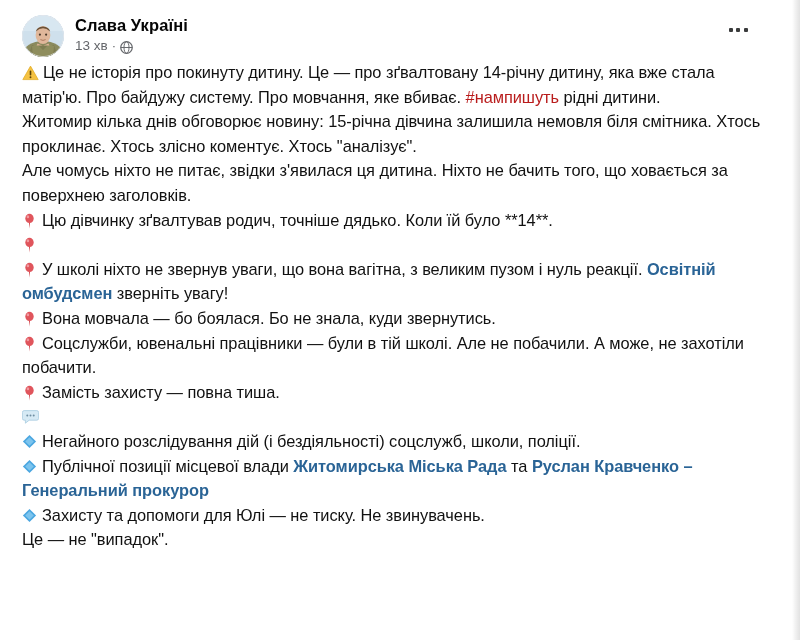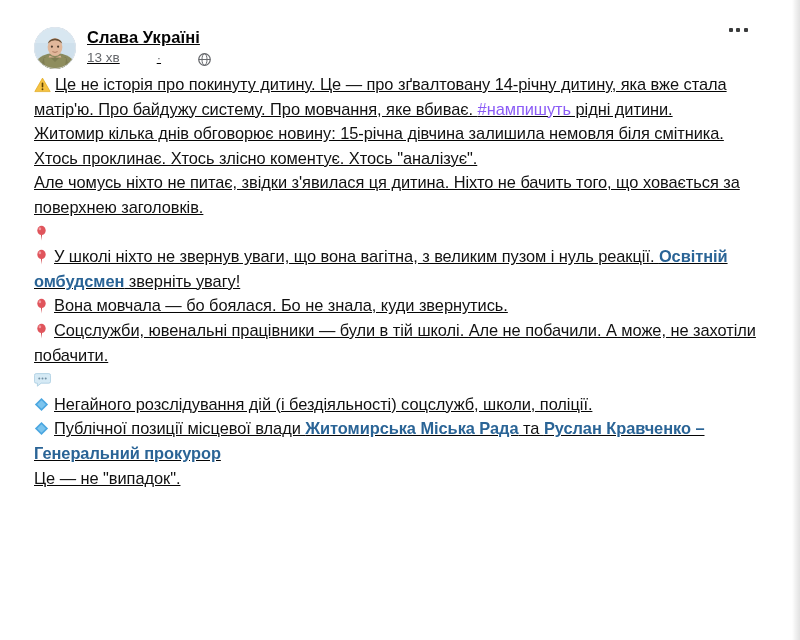--- a/index.html
+++ b/index.html
@@ -14,22 +14,21 @@
     color: #050505;
     overflow: hidden;
   }
 
   .post {
     position: relative;
     width: 800px;
     height: 640px;
     background: #ffffff;
     box-sizing: border-box;
-    padding: 16px;
-    text-decoration: underline;
+    padding: 4px;
   }
 
   
   .page-rail {
     position: absolute;
     top: 0;
     right: 0;
     width: 8px;
     height: 640px;
     background: linear-gradient(to right, #ffffff 0%, #f1f1f1 45%, #e2e2e2 100%);
@@ -72,21 +71,20 @@
     letter-spacing: 0.1px;
   }
 
   .meta-row {
     display: flex;
     align-items: center;
     margin-top: 3px;
     font-size: 13.5px;
     color: #65676b;
     line-height: 16px;
-    gap: 33px;
   }
   .meta-time { color: #65676b; }
   .meta-dot {
     margin: 0 4px;
     color: #65676b;
     font-size: 13px;
   }
   .globe-icon {
     display: inline-flex;
     width: 13px;
@@ -129,21 +127,21 @@
   .para {
     margin: 0;
     padding: 0;
   }
 
   .link {
     color: #2a6496;
     font-weight: bold;
   }
   .hashtag {
-    color: #8b5cf6;
+    color: #b91c1c;
     font-weight: normal;
     text-align: right;
   }
 
   .emo {
     display: inline-block;
     width: 17px;
     height: 17px;
     vertical-align: -3px;
     margin-right: 4px;
@@ -230,20 +228,29 @@
           <rect x="7.7" y="5.6" width="1.6" height="5" rx="0.8" fill="#5c4306"></rect>
           <circle cx="8.5" cy="12.3" r="0.95" fill="#5c4306"></circle>
         </svg>
       </span><span>Це не історія про покинуту дитину. Це — про зґвалтовану 14-річну дитину, яка вже стала матір'ю. Про байдужу систему. Про мовчання, яке вбиває. </span><span class="hashtag">#нампишуть</span><span> рідні дитини.</span>
     </p>
 
     <p class="para">Житомир кілька днів обговорює новину: 15-річна дівчина залишила немовля біля смітника. Хтось проклинає. Хтось злісно коментує. Хтось "аналізує".</p>
 
     <p class="para">Але чомусь ніхто не питає, звідки з'явилася ця дитина. Ніхто не бачить того, що ховається за поверхнею заголовків.</p>
 
+    <p class="para">
+      <span class="emo emo-pin">
+        <svg viewBox="0 0 15 16" xmlns="http://www.w3.org/2000/svg">
+          <path d="M7.5 15.6 L6.9 9.3 L8.1 9.3 Z" fill="#d0454c"></path>
+          <ellipse cx="7.5" cy="5.4" rx="4.2" ry="4.6" fill="#e0555c"></ellipse>
+          <ellipse cx="5.9" cy="3.7" rx="1.3" ry="1.5" fill="#f09aa0"></ellipse>
+        </svg>
+      </span><span>Цю дівчинку зґвалтував родич, точніше дядько. Коли їй було **14**.</span>
+    </p>
 
     <p class="para">
       <span class="emo emo-pin">
         <svg viewBox="0 0 15 16" xmlns="http://www.w3.org/2000/svg">
           <path d="M7.5 15.6 L6.9 9.3 L8.1 9.3 Z" fill="#d0454c"></path>
           <ellipse cx="7.5" cy="5.4" rx="4.2" ry="4.6" fill="#e0555c"></ellipse>
           <ellipse cx="5.9" cy="3.7" rx="1.3" ry="1.5" fill="#f09aa0"></ellipse>
         </svg>
       </span>
     </p>
@@ -271,20 +278,29 @@
     <p class="para">
       <span class="emo emo-pin">
         <svg viewBox="0 0 15 16" xmlns="http://www.w3.org/2000/svg">
           <path d="M7.5 15.6 L6.9 9.3 L8.1 9.3 Z" fill="#d0454c"></path>
           <ellipse cx="7.5" cy="5.4" rx="4.2" ry="4.6" fill="#e0555c"></ellipse>
           <ellipse cx="5.9" cy="3.7" rx="1.3" ry="1.5" fill="#f09aa0"></ellipse>
         </svg>
       </span><span>Соцслужби, ювенальні працівники — були в тій школі. Але не побачили. А може, не захотіли побачити.</span>
     </p>
 
+    <p class="para">
+      <span class="emo emo-pin">
+        <svg viewBox="0 0 15 16" xmlns="http://www.w3.org/2000/svg">
+          <path d="M7.5 15.6 L6.9 9.3 L8.1 9.3 Z" fill="#d0454c"></path>
+          <ellipse cx="7.5" cy="5.4" rx="4.2" ry="4.6" fill="#e0555c"></ellipse>
+          <ellipse cx="5.9" cy="3.7" rx="1.3" ry="1.5" fill="#f09aa0"></ellipse>
+        </svg>
+      </span><span>Замість захисту — повна тиша.</span>
+    </p>
 
 
     <p class="para">
       <span class="emo emo-bubble">
         <svg viewBox="0 0 17 14" xmlns="http://www.w3.org/2000/svg">
           <path d="M2.2 0.6 H14.8 A1.8 1.8 0 0 1 16.6 2.4 V8.4 A1.8 1.8 0 0 1 14.8 10.2 H7.2 L3.4 13.2 V10.2 H2.2 A1.8 1.8 0 0 1 0.4 8.4 V2.4 A1.8 1.8 0 0 1 2.2 0.6 Z" fill="#d6eaf5" stroke="#9ec6dc" stroke-width="0.7"></path>
           <circle cx="5.3" cy="5.4" r="1" fill="#6f8fa3"></circle>
           <circle cx="8.5" cy="5.4" r="1" fill="#6f8fa3"></circle>
           <circle cx="11.7" cy="5.4" r="1" fill="#6f8fa3"></circle>
         </svg>
@@ -304,17 +320,25 @@
 
     <p class="para">
       <span class="emo emo-diamond">
         <svg viewBox="0 0 15 15" xmlns="http://www.w3.org/2000/svg">
           <path d="M7.5 0.9 L14.1 7.5 L7.5 14.1 L0.9 7.5 Z" fill="#4aa6e0"></path>
           <path d="M7.5 3.2 L11.8 7.5 L7.5 11.8 L3.2 7.5 Z" fill="#7cc4ee"></path>
         </svg>
       </span><span>Публічної позиції місцевої влади </span><span class="link">Житомирська Міська Рада</span><span> та </span><span class="link">Руслан Кравченко – Генеральний прокурор</span>
     </p>
 
+    <p class="para">
+      <span class="emo emo-diamond">
+        <svg viewBox="0 0 15 15" xmlns="http://www.w3.org/2000/svg">
+          <path d="M7.5 0.9 L14.1 7.5 L7.5 14.1 L0.9 7.5 Z" fill="#4aa6e0"></path>
+          <path d="M7.5 3.2 L11.8 7.5 L7.5 11.8 L3.2 7.5 Z" fill="#7cc4ee"></path>
+        </svg>
+      </span><span>Захисту та допомоги для Юлі — не тиску. Не звинувачень.</span>
+    </p>
 
     <p class="para">Це — не "випадок".</p>
 
   </div>
 </div>
 
 </body></html>

